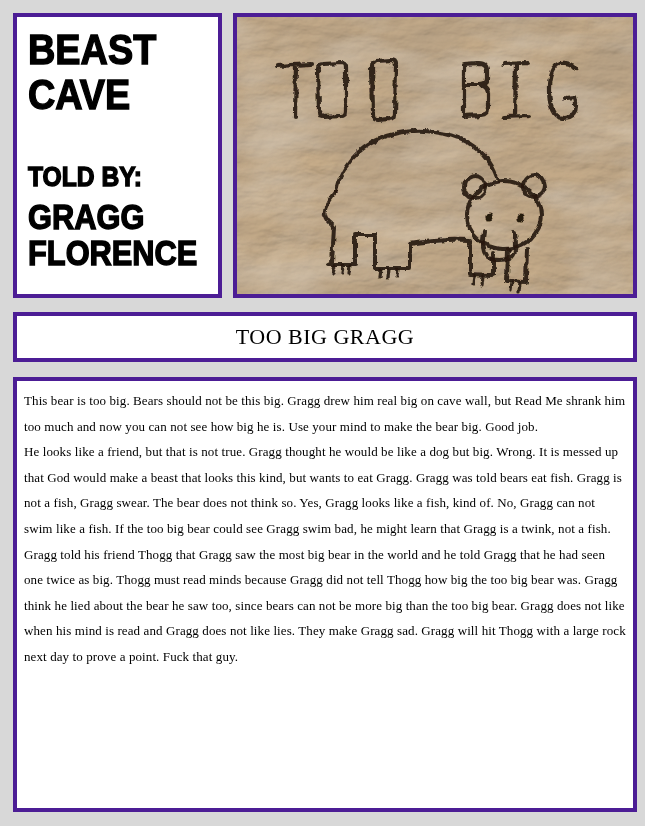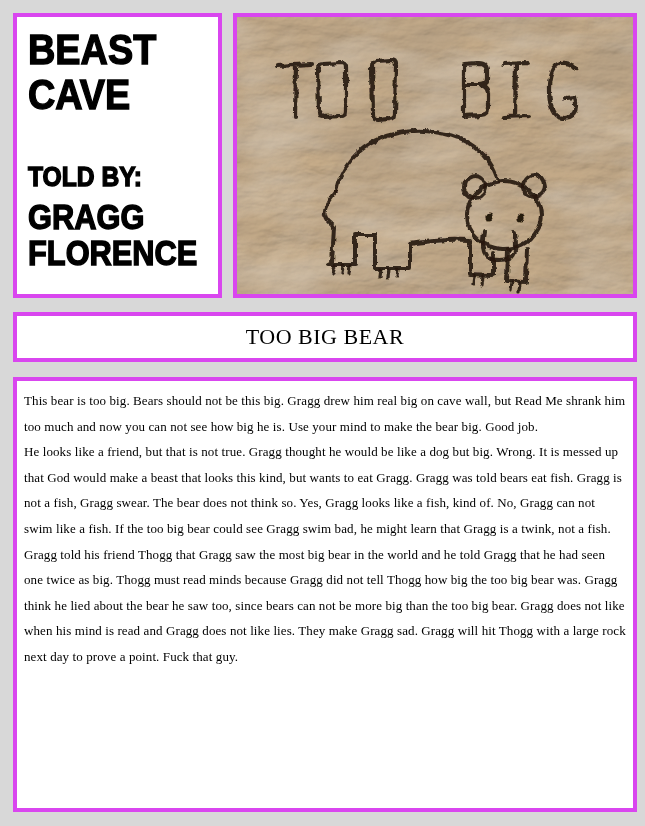--- a/index.html
+++ b/index.html
@@ -9,21 +9,21 @@
     font-family: "Liberation Serif", serif;
     color: #000;
   }
   .page {
     width: 645px;
     height: 826px;
     padding: 13px 8px 14px 13px;
   }
   .panel {
     background: #fff;
-    border: 4px solid #d946ef;
+    border: 4px solid #4c1d95;
   }
   .top-row {
     display: flex;
     gap: 11px;
     height: 285px;
   }
   .masthead {
     width: 209px;
     flex: none;
     padding: 10px 0 0 11px;
@@ -145,21 +145,21 @@
                    M144,252 L143,260 M152,252 L151,261 M161,252 L160,260
                    M238,259 L237,267 M246,260 L245,268
                    M275,266 L274,273 M283,266 L282,274"></path>
         </g>
       </svg>
     </div>
 
   </div>
 
   <div class="panel headline-bar">
-    <h1 class="headline-text">TOO BIG BEAR</h1>
+    <h1 class="headline-text">TOO BIG GRAGG</h1>
   </div>
 
   <div class="panel story">
     <p>This bear is too big. Bears should not be this big. Gragg drew him real big on cave wall, but Read Me shrank him too much and now you can not see how big he is. Use your mind to make the bear big. Good job.</p>
     <p>He looks like a friend, but that is not true. Gragg thought he would be like a dog but big. Wrong. It is messed up that God would make a beast that looks this kind, but wants to eat Gragg. Gragg was told bears eat fish. Gragg is not a fish, Gragg swear. The bear does not think so. Yes, Gragg looks like a fish, kind of. No, Gragg can not swim like a fish. If the too big bear could see Gragg swim bad, he might learn that Gragg is a twink, not a fish.</p>
     <p>Gragg told his friend Thogg that Gragg saw the most big bear in the world and he told Gragg that he had seen one twice as big. Thogg must read minds because Gragg did not tell Thogg how big the too big bear was. Gragg think he lied about the bear he saw too, since bears can not be more big than the too big bear. Gragg does not like when his mind is read and Gragg does not like lies. They make Gragg sad. Gragg will hit Thogg with a large rock next day to prove a point. Fuck that guy.</p>
   </div>
 
 </div>
 

